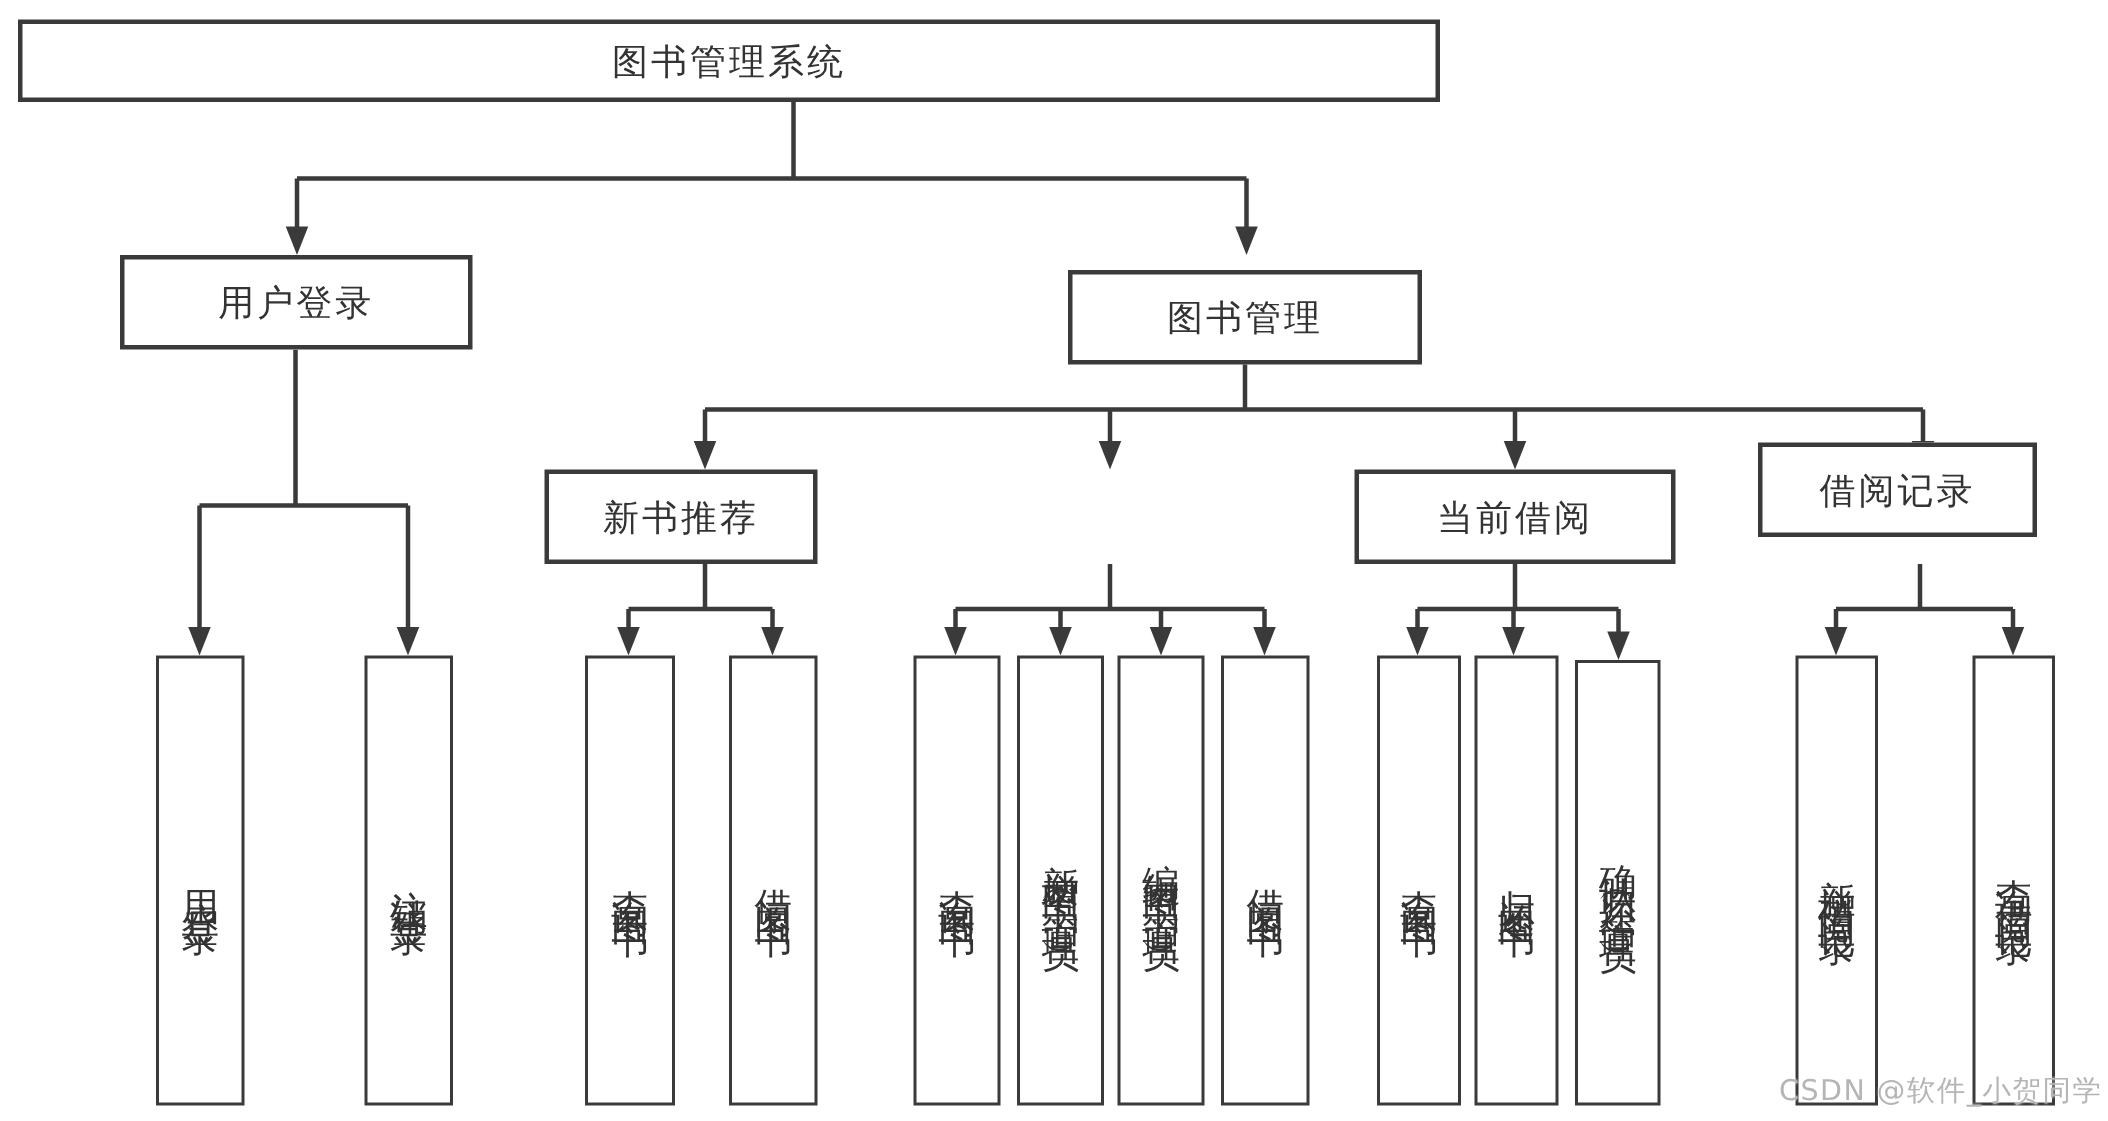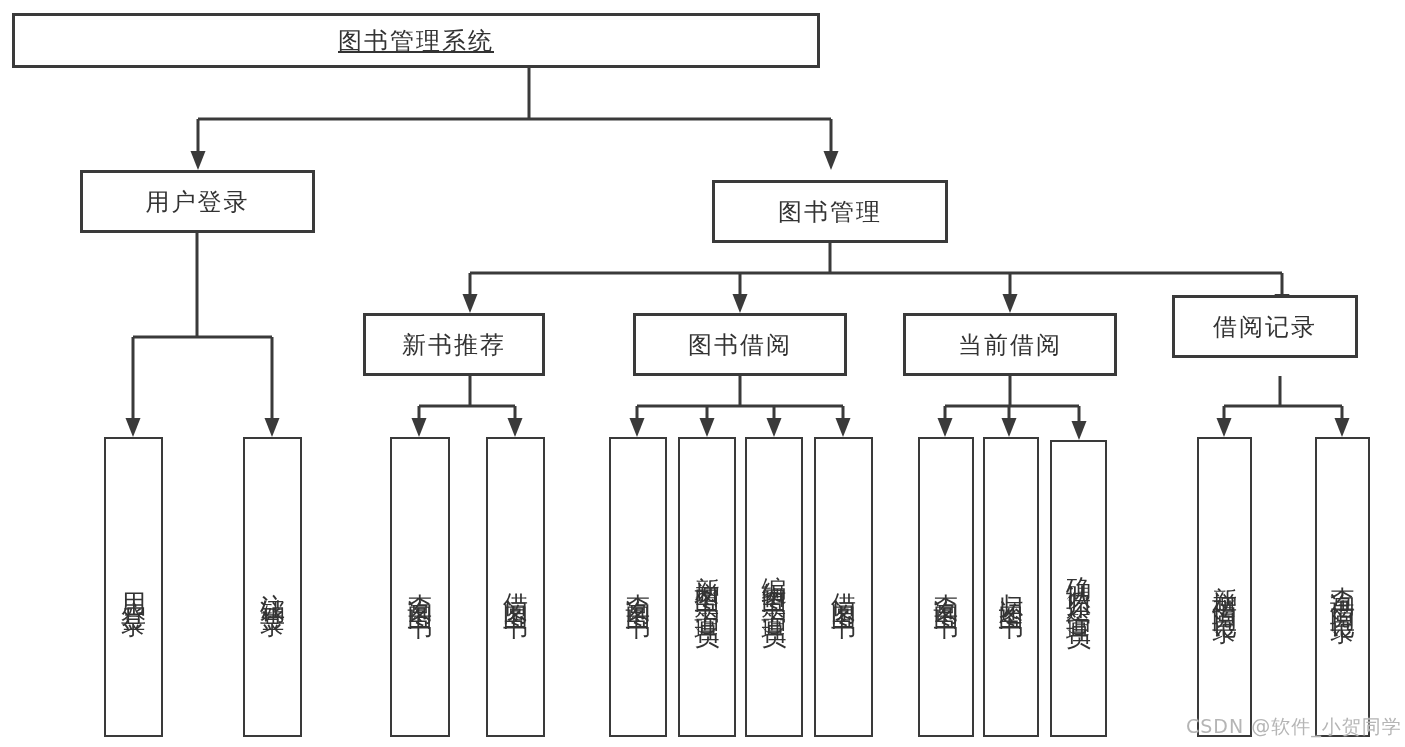--- a/index.html
+++ b/index.html
@@ -90,36 +90,33 @@
     <path d="M1010,376 V406 M945,406 H1079 M945,406 V420 M1009,406 V420 M1079,406 V422"></path>
     <polygon points="937.5,418 952.5,418 945,437"></polygon>
     <polygon points="1001.5,418 1016.5,418 1009,437"></polygon>
     <polygon points="1071.5,421 1086.5,421 1079,440"></polygon>
 
     <path d="M1280,376 V406 M1224,406 H1342 M1224,406 V420 M1342,406 V420"></path>
     <polygon points="1216.5,418 1231.5,418 1224,437"></polygon>
     <polygon points="1334.5,418 1349.5,418 1342,437"></polygon>
   </svg>
 
-  <div class="box h-box" style="left:12px; top:13px; width:808px; height:55px;text-decoration:underline;">
+  <div class="box h-box" style="left:12px; top:13px; width:948px; height:55px;">
     <span>图书管理系统</span>
   </div>
 
   <div class="box h-box" style="left:80px; top:170px; width:235px; height:63px;">
     <span>用户登录</span>
   </div>
   <div class="box h-box" style="left:712px; top:180px; width:236px; height:63px;">
     <span>图书管理</span>
   </div>
 
   <div class="box h-box" style="left:363px; top:313px; width:182px; height:63px;">
     <span>新书推荐</span>
-  </div>
-  <div class="box h-box" style="left:633px; top:313px; width:214px; height:63px;">
-    <span>图书借阅</span>
   </div>
   <div class="box h-box" style="left:903px; top:313px; width:214px; height:63px;">
     <span>当前借阅</span>
   </div>
   <div class="box h-box" style="left:1172px; top:295px; width:186px; height:63px;">
     <span>借阅记录</span>
   </div>
 
   <div class="box v-box" style="left:104px; top:437px; width:59px; height:300px;">
     <span class="vtext">用户登录</span>

